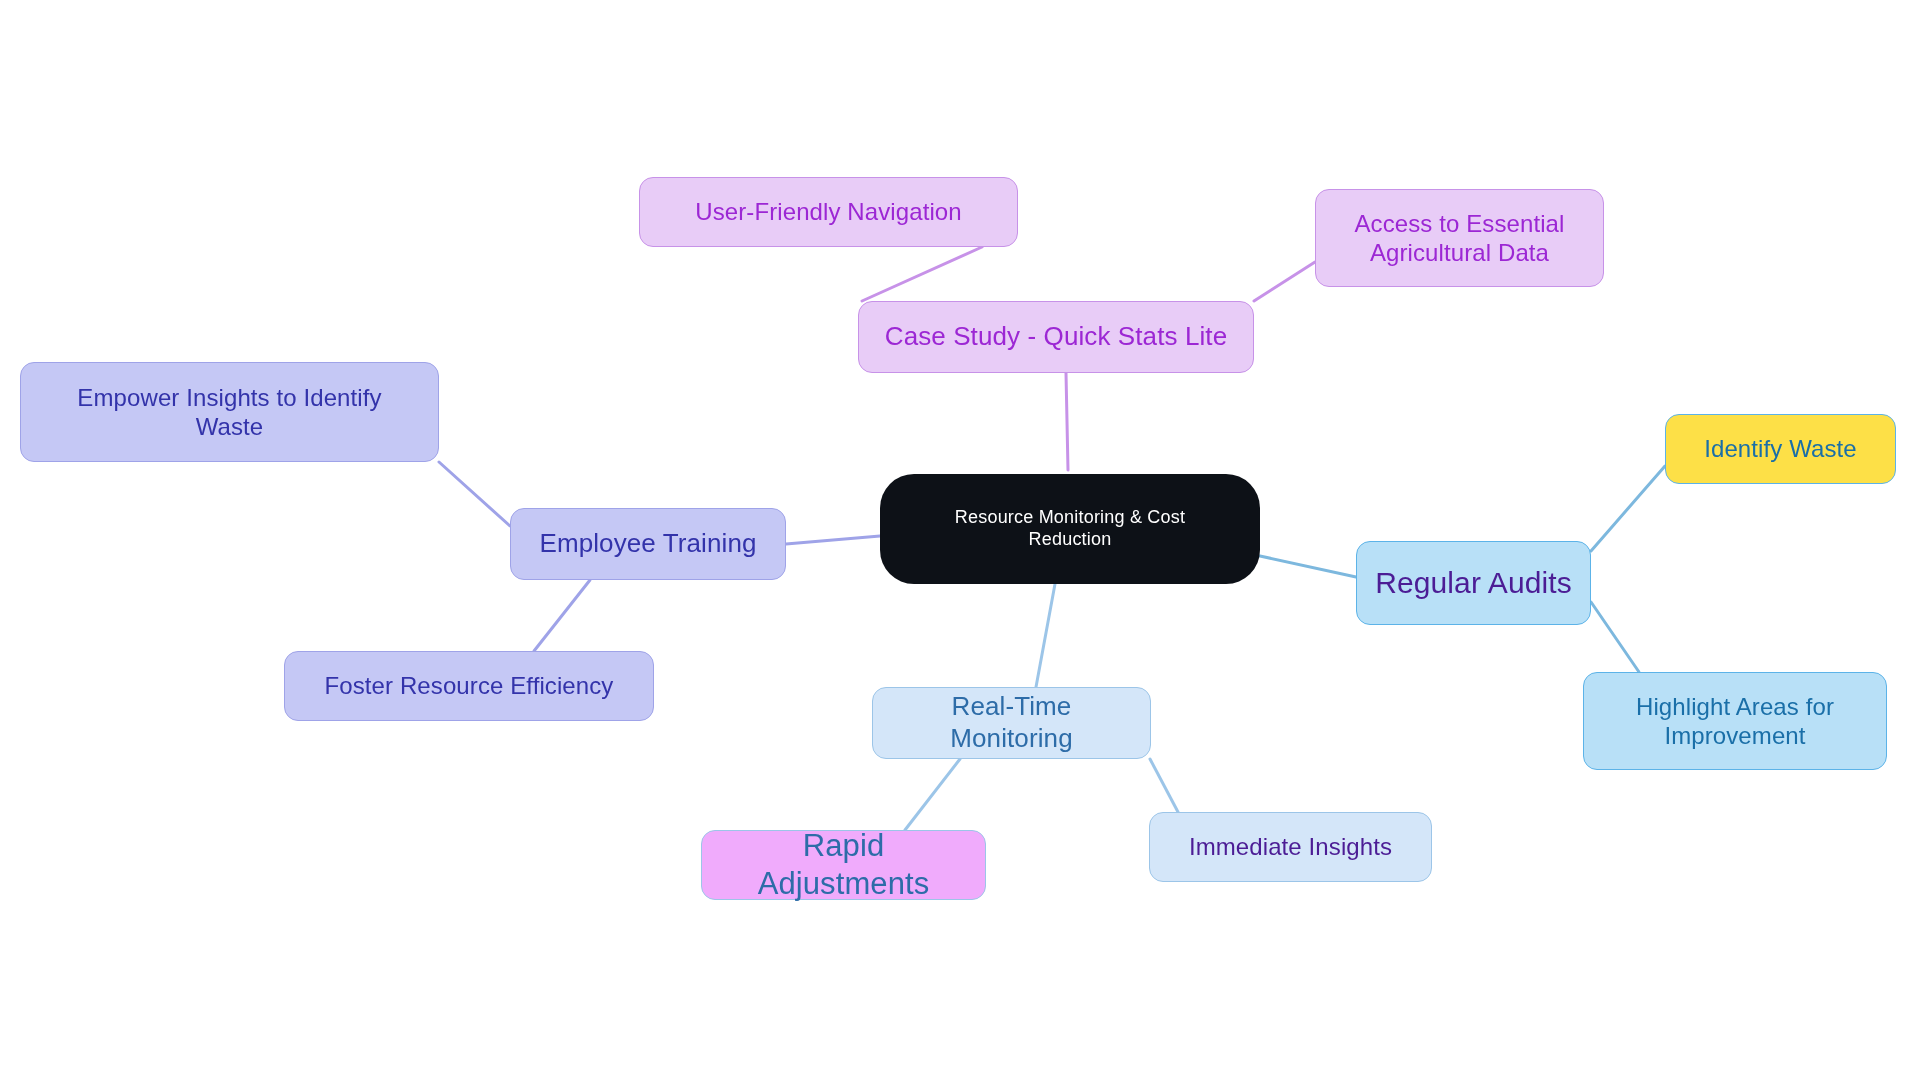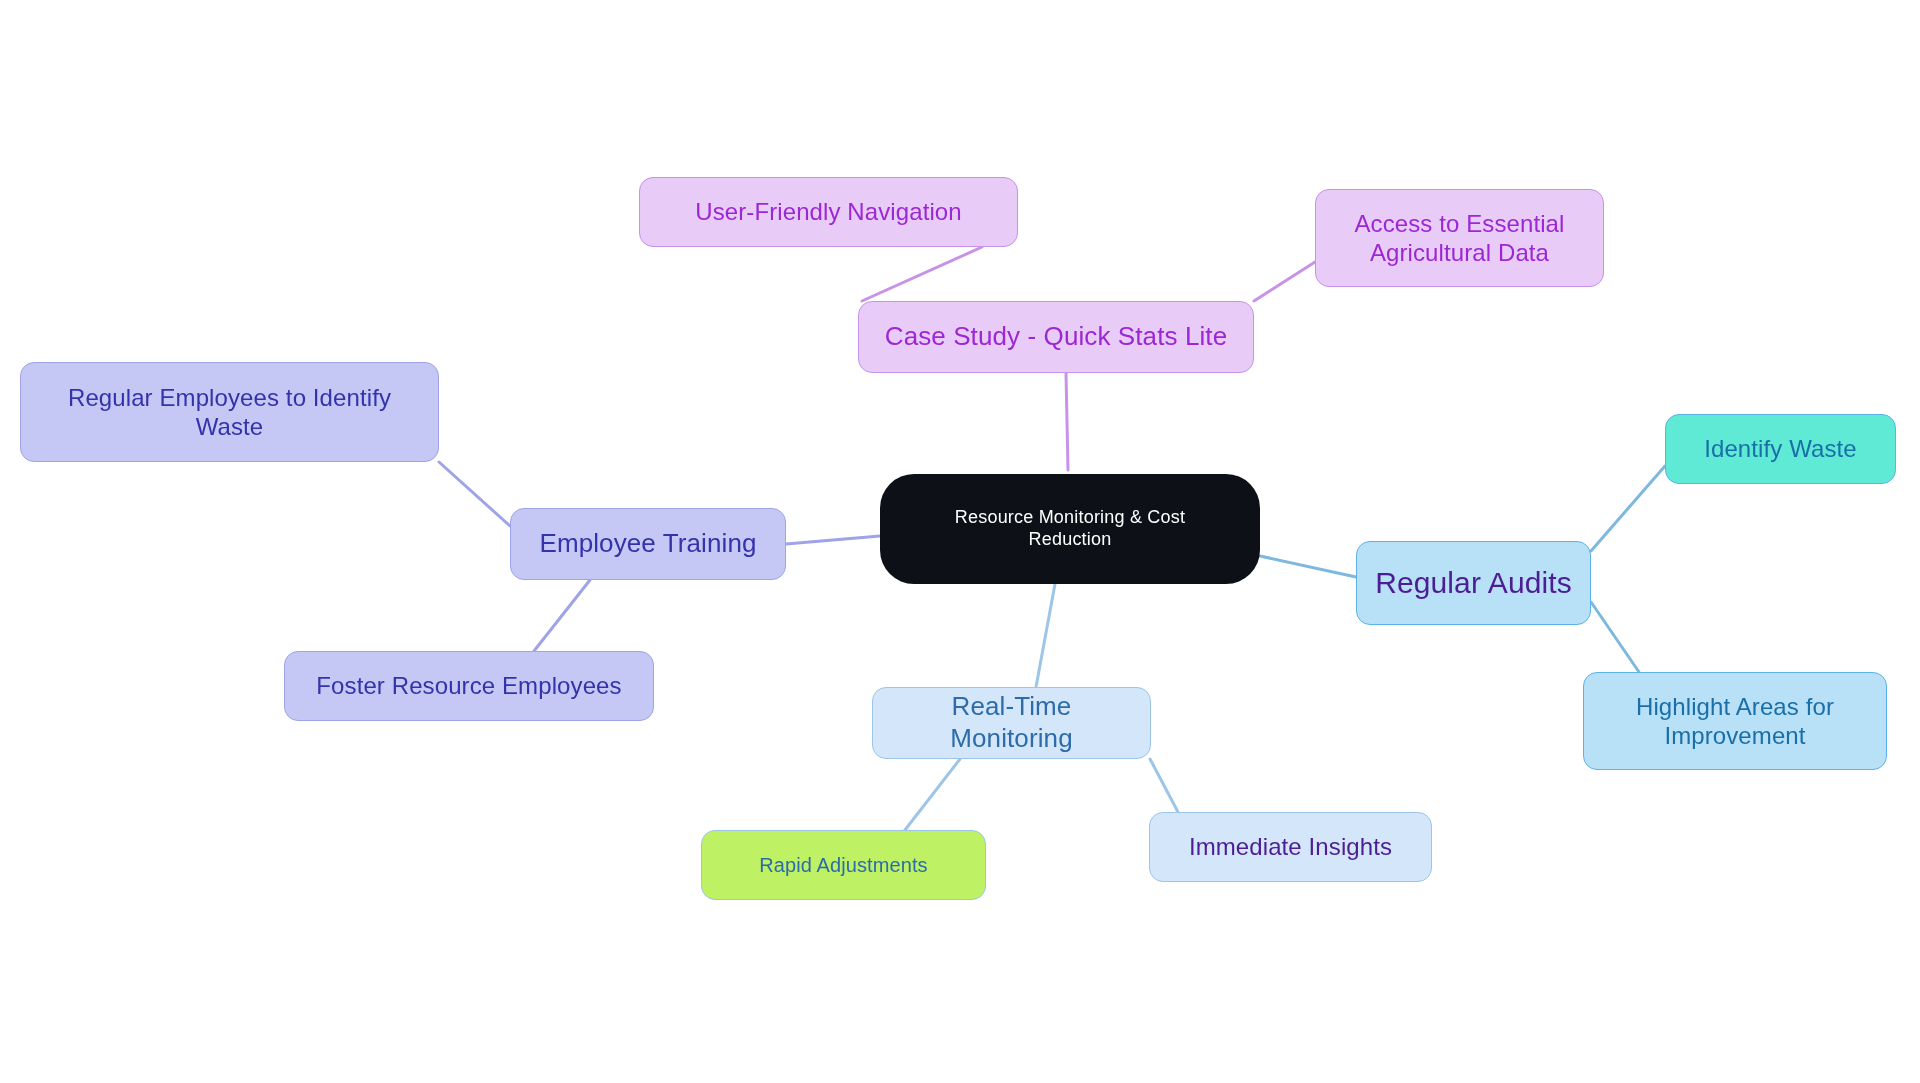--- a/index.html
+++ b/index.html
@@ -67,24 +67,24 @@
       <path d="M 1591 602 L 1639 672" stroke="#7db8de" stroke-width="3" fill="none" stroke-linecap="round"></path>
     </svg>
   <div id="node-layer">
       <div class="node root" style="left: 880px; top: 474px; width: 380px; height: 110px; background: rgb(13, 17, 23); border-color: rgb(13, 17, 23); color: rgb(255, 255, 255); font-size: 18px;">Resource Monitoring &amp; Cost
 Reduction</div>
       <div class="node" style="left: 858px; top: 301px; width: 396px; height: 72px; background: rgb(232, 204, 247); border-color: rgb(199, 146, 232); color: rgb(156, 39, 212); font-size: 26px;">Case Study - Quick Stats Lite</div>
       <div class="node" style="left: 639px; top: 177px; width: 379px; height: 70px; background: rgb(232, 204, 247); border-color: rgb(199, 146, 232); color: rgb(156, 39, 212); font-size: 24px;">User-Friendly Navigation</div>
       <div class="node" style="left: 1315px; top: 189px; width: 289px; height: 98px; background: rgb(232, 204, 247); border-color: rgb(199, 146, 232); color: rgb(156, 39, 212); font-size: 24px;">Access to Essential
 Agricultural Data</div>
       <div class="node" style="left: 510px; top: 508px; width: 276px; height: 72px; background: rgb(197, 200, 245); border-color: rgb(159, 163, 232); color: rgb(51, 51, 170); font-size: 26px;">Employee Training</div>
-      <div class="node" style="left: 20px; top: 362px; width: 419px; height: 100px; background: rgb(197, 200, 245); border-color: rgb(159, 163, 232); color: rgb(51, 51, 170); font-size: 24px;">Regular Employees to Identify
+      <div class="node" style="left: 20px; top: 362px; width: 419px; height: 100px; background: rgb(197, 200, 245); border-color: rgb(159, 163, 232); color: rgb(51, 51, 170); font-size: 24px;">Empower Insights to Identify
 Waste</div>
-      <div class="node" style="left: 284px; top: 651px; width: 370px; height: 70px; background: rgb(197, 200, 245); border-color: rgb(159, 163, 232); color: rgb(51, 51, 170); font-size: 24px;">Foster Resource Employees</div>
+      <div class="node" style="left: 284px; top: 651px; width: 370px; height: 70px; background: rgb(197, 200, 245); border-color: rgb(159, 163, 232); color: rgb(51, 51, 170); font-size: 24px;">Foster Resource Efficiency</div>
       <div class="node" style="left: 872px; top: 687px; width: 279px; height: 72px; background: rgb(212, 230, 249); border-color: rgb(156, 197, 232); color: rgb(45, 108, 168); font-size: 26px;">Real-Time Monitoring</div>
-      <div class="node" style="left: 701px; top: 830px; width: 285px; height: 70px; background: #bef264; border-color: rgb(156, 197, 232); color: rgb(45, 108, 168); font-size: 20px;">Rapid Adjustments</div>
+      <div class="node" style="left: 701px; top: 830px; width: 285px; height: 70px; background: #f0abfc; border-color: rgb(156, 197, 232); color: rgb(45, 108, 168); font-size: 31px;">Rapid Adjustments</div>
       <div class="node" style="left: 1149px; top: 812px; width: 283px; height: 70px; background: rgb(212, 230, 249); border-color: rgb(156, 197, 232); color: #4c1d95; font-size: 24px;">Immediate Insights</div>
       <div class="node" style="left: 1356px; top: 541px; width: 235px; height: 84px; background: rgb(184, 224, 247); border-color: rgb(92, 179, 232); color: #4c1d95; font-size: 30px;">Regular Audits</div>
-      <div class="node" style="left: 1665px; top: 414px; width: 231px; height: 70px; background: #5eead4; border-color: rgb(92, 179, 232); color: rgb(26, 111, 168); font-size: 24px;">Identify Waste</div>
+      <div class="node" style="left: 1665px; top: 414px; width: 231px; height: 70px; background: #fde047; border-color: rgb(92, 179, 232); color: rgb(26, 111, 168); font-size: 24px;">Identify Waste</div>
       <div class="node" style="left: 1583px; top: 672px; width: 304px; height: 98px; background: rgb(184, 224, 247); border-color: rgb(92, 179, 232); color: rgb(26, 111, 168); font-size: 24px;">Highlight Areas for
 Improvement</div>
     </div>
 </div>
 
 </body></html>

